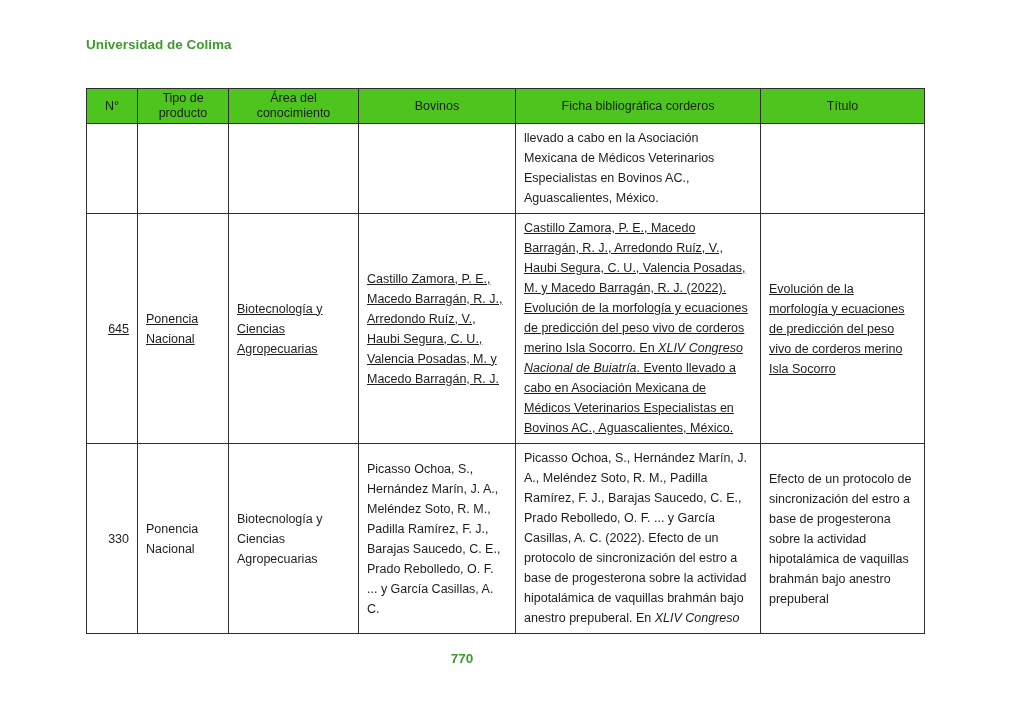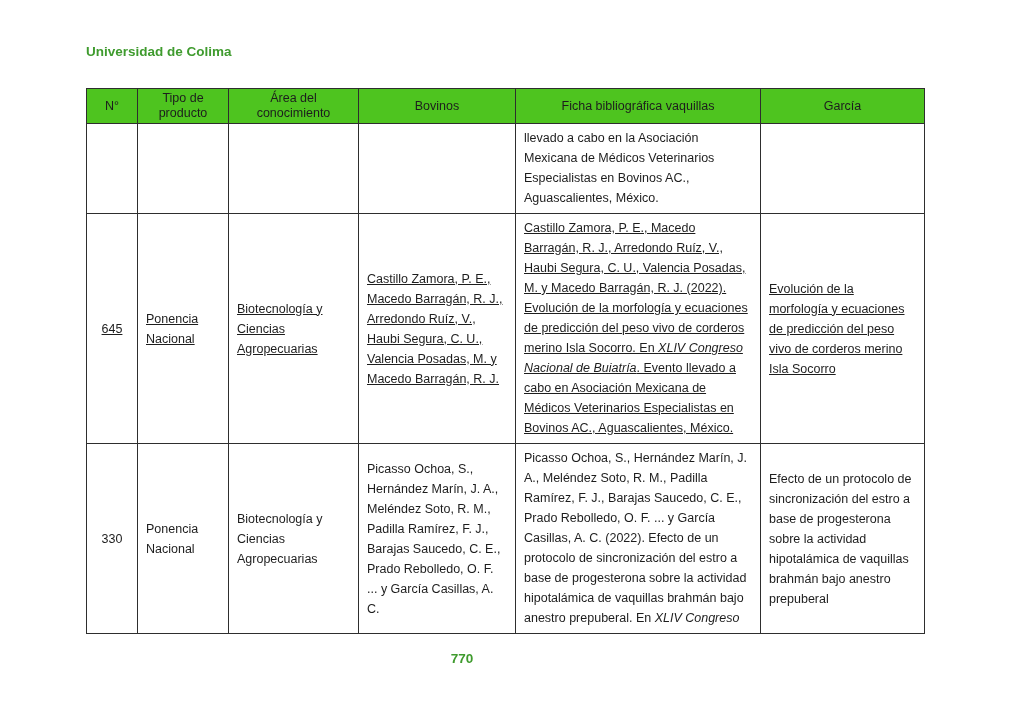--- a/index.html
+++ b/index.html
@@ -9,42 +9,42 @@
     --text:#1d1d1d;
   }
   *{box-sizing:border-box;}
   html,body{margin:0;padding:0;}
   body{
     width:1012px;height:715px;background:#ffffff;overflow:hidden;
     font-family:"Liberation Sans", sans-serif;color:var(--text);
   }
   .page{position:relative;width:1012px;height:715px;background:#ffffff;}
   .doc-header{
-    position:absolute;left:86px;top:44px;
+    position:absolute;left:86px;top:37px;
     color:var(--accent-green);font-weight:bold;font-size:13.5px;
   }
   table.pub-table{
     position:absolute;left:86px;top:88px;width:838px;
     border-collapse:collapse;table-layout:fixed;
   }
   .pub-table th,.pub-table td{
     border:1px solid var(--border);
     font-size:12.5px;color:var(--text);
   }
   .pub-table th{
     background:var(--header-bg);
     font-weight:normal;text-align:center;vertical-align:middle;
     height:34px;padding:2px 4px;line-height:15px;
   }
   .pub-table td{
     padding:5px 8px;line-height:20px;vertical-align:middle;
     background:#ffffff;
     margin-top:37px;
   }
-  .pub-table td.cell-num{text-align:center;}
+  .pub-table td.cell-num{text-align:right;}
   .pub-table td.cell-ficha{vertical-align:top;padding-top:4px;}
   tbody tr:nth-child(1) td{height:90px;}
   tbody tr:nth-child(2) td{height:220px;text-decoration:underline;}
   tbody tr:nth-child(3) td{height:176px;}
   .page-number{
     position:absolute;left:0;top:651px;width:924px;text-align:center;
     color:var(--accent-green);font-weight:bold;font-size:13.5px;
   }
 </style>
 </head>
@@ -62,22 +62,22 @@
       <col style="width:157px">
       <col style="width:245px">
       <col style="width:164px">
     </colgroup>
     <thead>
       <tr>
         <th>N°</th>
         <th>Tipo de producto</th>
         <th>Área del conocimiento</th>
         <th>Bovinos</th>
-        <th>Ficha bibliográfica vaquillas</th>
-        <th>García</th>
+        <th>Ficha bibliográfica corderos</th>
+        <th>Título</th>
       </tr>
     </thead>
     <tbody>
         <tr>
           <td class="cell cell-num"></td>
           <td class="cell cell-tipo"></td>
           <td class="cell cell-area"></td>
           <td class="cell cell-autores"></td>
           <td class="cell cell-ficha"><span>llevado a cabo en la Asociación Mexicana de Médicos Veterinarios Especialistas en Bovinos AC., Aguascalientes, México.</span></td>
           <td class="cell cell-titulo"></td>

